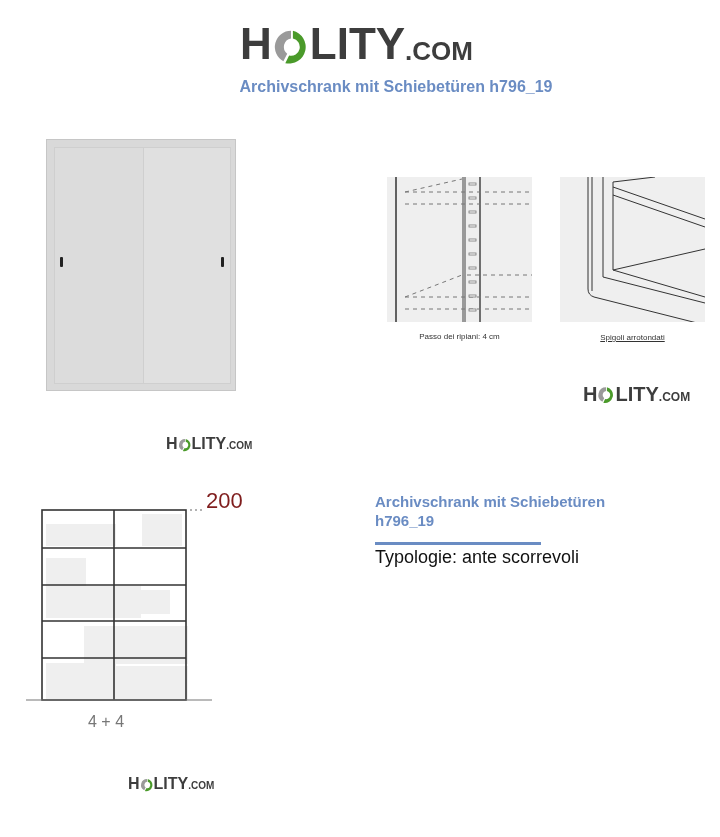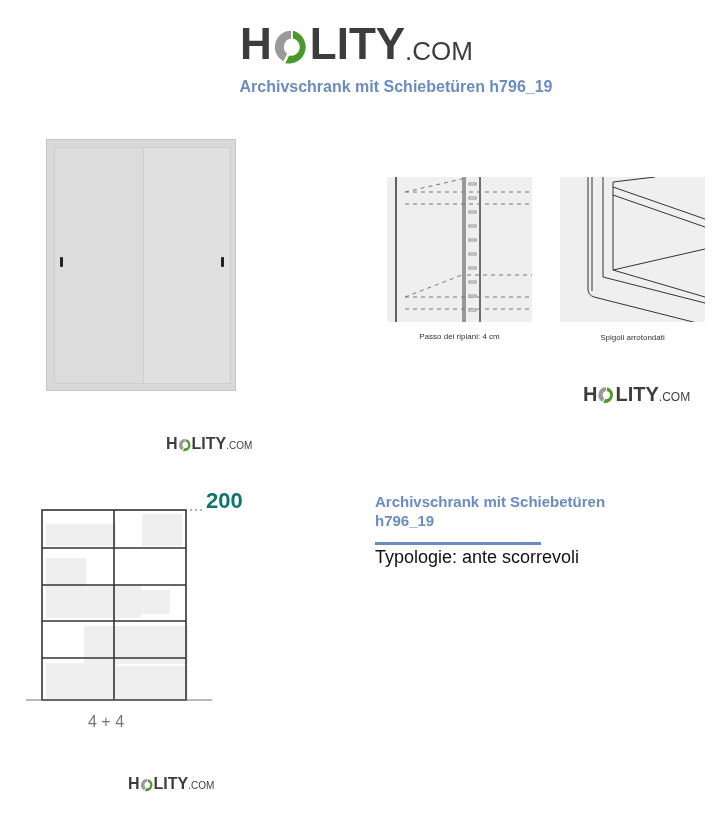--- a/index.html
+++ b/index.html
@@ -1,20 +1,20 @@
 <!DOCTYPE html>
 <html><head>
   <meta charset="utf-8">
   <style>
     html, body { margin: 0; padding: 0; background: #ffffff; }
     body { width: 720px; height: 837px; position: relative; overflow: hidden; font-family: "Liberation Sans", sans-serif; }
 
     .logo { position: absolute; display: flex; align-items: flex-end; font-family: "Liberation Sans", sans-serif; font-weight: bold; color: #3d3d3d; line-height: 1; }
     .logo .big { letter-spacing: 0; }
-    .logo .com { font-weight: normal; }
+    .logo .com { font-weight: bold; }
     .logo .o { display: inline-block; position: relative; border-radius: 50%; }
     .logo .o svg { display: block; }
 
     .logo-main { left: 240px; top: 22px; font-size: 44px; }
     .logo-main .com { font-size: 26px; margin-bottom: 2px; }
     .logo-sm1 { left: 583px; top: 384px; font-size: 20px; }
     .logo-sm1 .com { font-size: 12px; margin-bottom: 1px; }
     .logo-sm2 { left: 166px; top: 436px; font-size: 16px; }
     .logo-sm2 .com { font-size: 10px; margin-bottom: 1px; }
     .logo-sm3 { left: 128px; top: 776px; font-size: 16px; }
@@ -26,24 +26,24 @@
     .cabinet .door { position: absolute; top: 7px; bottom: 6px; background: #dcdcdc; border: 1px solid #cfcfcf; box-sizing: border-box; }
     .cabinet .door.left { left: 7px; width: 92px; }
     .cabinet .door.right { left: 96px; width: 88px; background: #e0e0e0; }
     .cabinet .handle { position: absolute; top: 117px; width: 3px; height: 10px; background: #222; border-radius: 1px; }
 
     .detail { position: absolute; background: #efefef; }
     .detail-1 { left: 387px; top: 177px; width: 145px; height: 145px; }
     .detail-2 { left: 560px; top: 177px; width: 145px; height: 145px; }
     .caption { position: absolute; font-size: 8px; color: #333; text-align: center; }
     .cap-1 { left: 387px; width: 145px; top: 332px; }
-    .cap-2 { left: 560px; width: 145px; top: 333px; }
+    .cap-2 { left: 560px; width: 145px; top: 333px; text-decoration: underline; }
 
     .shelf-diagram { position: absolute; left: 24px; top: 488px; width: 230px; height: 260px; }
-    .dim-label { position: absolute; left: 206px; top: 488px; font-size: 22px; color: #0f766e; font-weight: bold; }
+    .dim-label { position: absolute; left: 206px; top: 488px; font-size: 22px; color: #7f1d1d; }
     .combo-label { position: absolute; left: 88px; top: 713px; font-size: 16px; color: #777; }
 
     .product-title { position: absolute; left: 375px; top: 492px; width: 280px; color: #6a8cc3; font-size: 15px; font-weight: bold; line-height: 19px; }
     .divider { position: absolute; left: 375px; top: 542px; width: 166px; height: 3px; background: #6a8cc3; }
     .typology { position: absolute; left: 375px; top: 547px; font-size: 18px; color: #111; }
   </style>
 </head>
 <body>
 
 <div class="logo logo-main">

